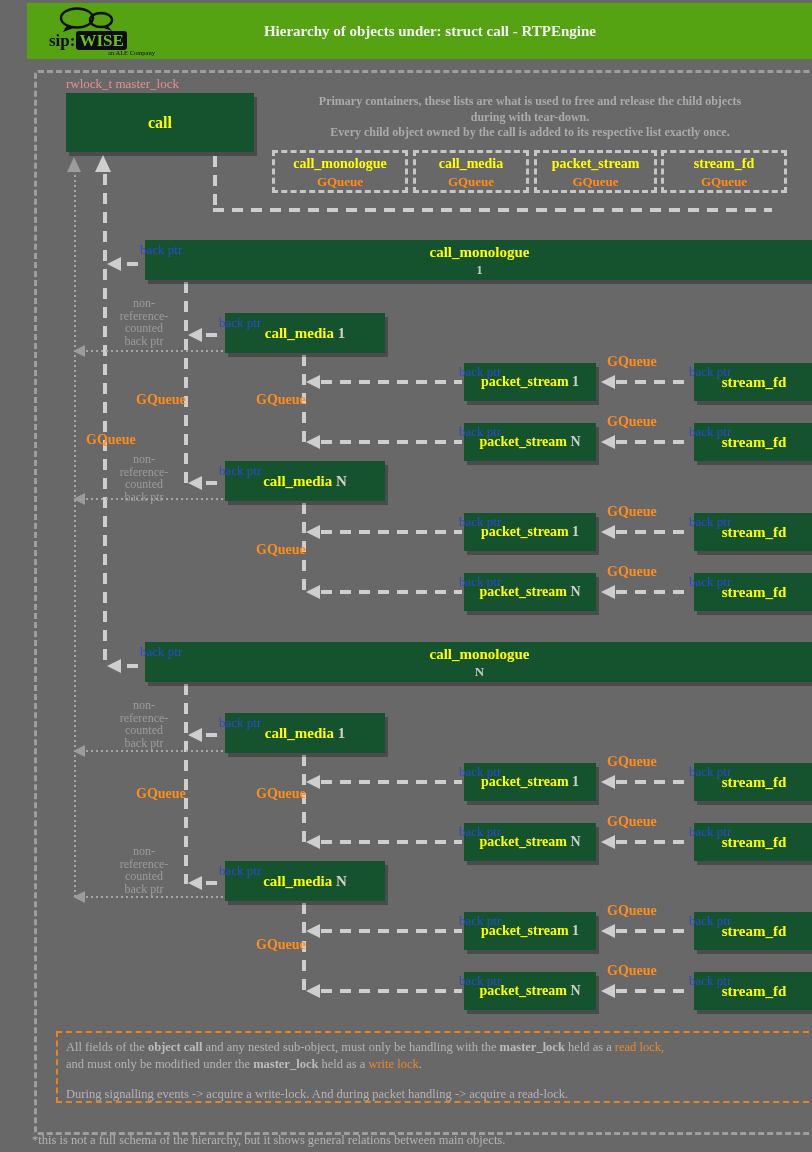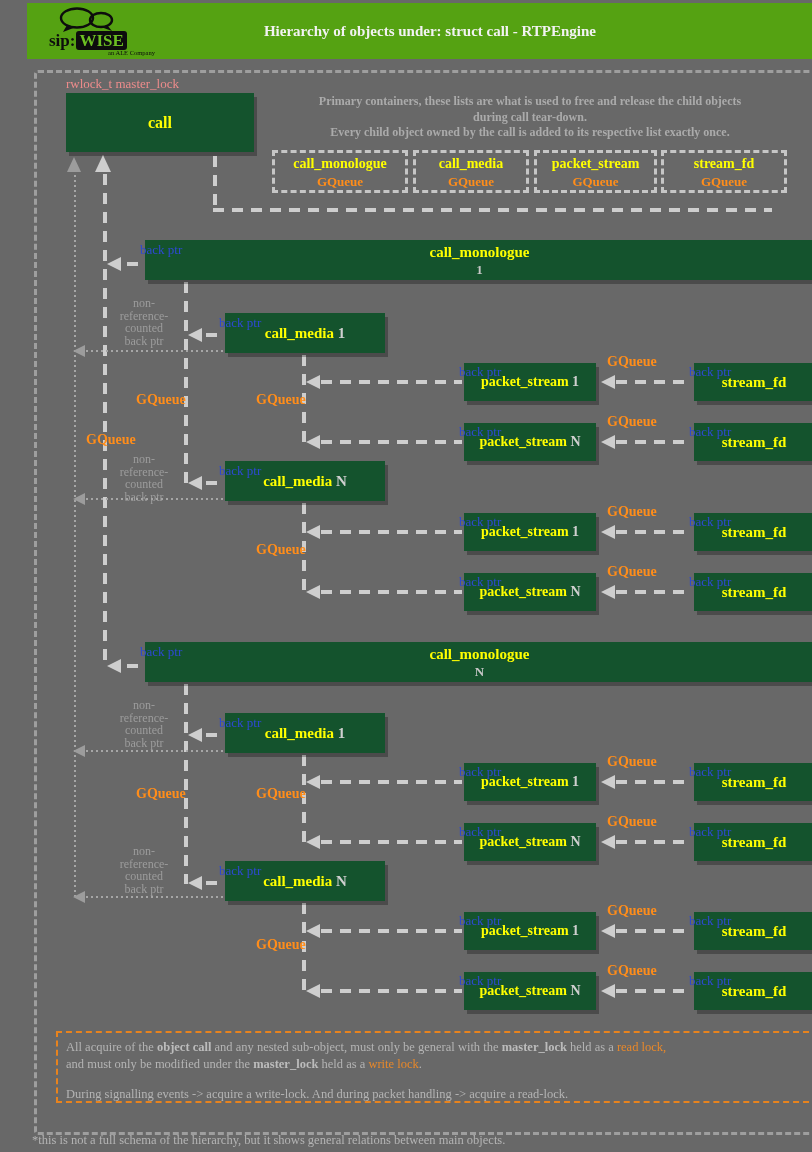--- a/index.html
+++ b/index.html
@@ -75,21 +75,21 @@
     <div class="title">Hierarchy of objects under: struct call - RTPEngine</div>
   </div>
 
   <div class="outer"></div>
 
   <div class="lock">rwlock_t master_lock</div>
   <div class="gbox callbox"><span>call</span></div>
 
   <div class="intro">
     <div>Primary containers, these lists are what is used to free and release the child objects</div>
-    <div>during call tear-down.</div>
+    <div>during with tear-down.</div>
     <div>Every child object owned by the call is added to its respective list exactly once.</div>
   </div>
 
   <div class="qb" style="left:248px;width:130px;">
     <span class="qn">call_monologue</span>
     <span class="qt">GQueue</span>
   </div>
   <div class="qb" style="left:389px;width:110px;">
     <span class="qn">call_media</span>
     <span class="qt">GQueue</span>
@@ -268,20 +268,20 @@
   <div class="gbox sf" style="top:972px;"><span class="nm">stream_fd</span></div>
   <div class="bp" style="left:435px;top:973px;">back ptr</div>
   <div class="bp" style="left:665px;top:973px;">back ptr</div>
   <div class="al" style="left:282px;top:984px;"></div>
   <div class="hd" style="left:297px;top:989px;width:141px;"></div>
   <div class="al" style="left:577px;top:984px;"></div>
   <div class="hd" style="left:592px;top:989px;width:76px;"></div>
   <div class="gq" style="left:583px;top:963px;">GQueue</div>
 
   <div class="note">
-    <p><span>All acquire of the </span><b>object call</b><span> and any nested sub-object, must only be general with the </span><b>master_lock</b><span> held as a </span><span class="olink">read lock</span><span class="olink">,</span></p>
+    <p><span>All fields of the </span><b>object call</b><span> and any nested sub-object, must only be handling with the </span><b>master_lock</b><span> held as a </span><span class="olink">read lock</span><span class="olink">,</span></p>
     <p><span>and must only be modified under the </span><b>master_lock</b><span> held as a </span><span class="olink">write lock</span><span>.</span></p>
     <p class="sp">During signalling events -&gt; acquire a write-lock. And during packet handling -&gt; acquire a read-lock.</p>
   </div>
 
   <div class="footer">*this is not a full schema of the hierarchy, but it shows general relations between main objects.</div>
 
 </div>
 
 </body></html>

